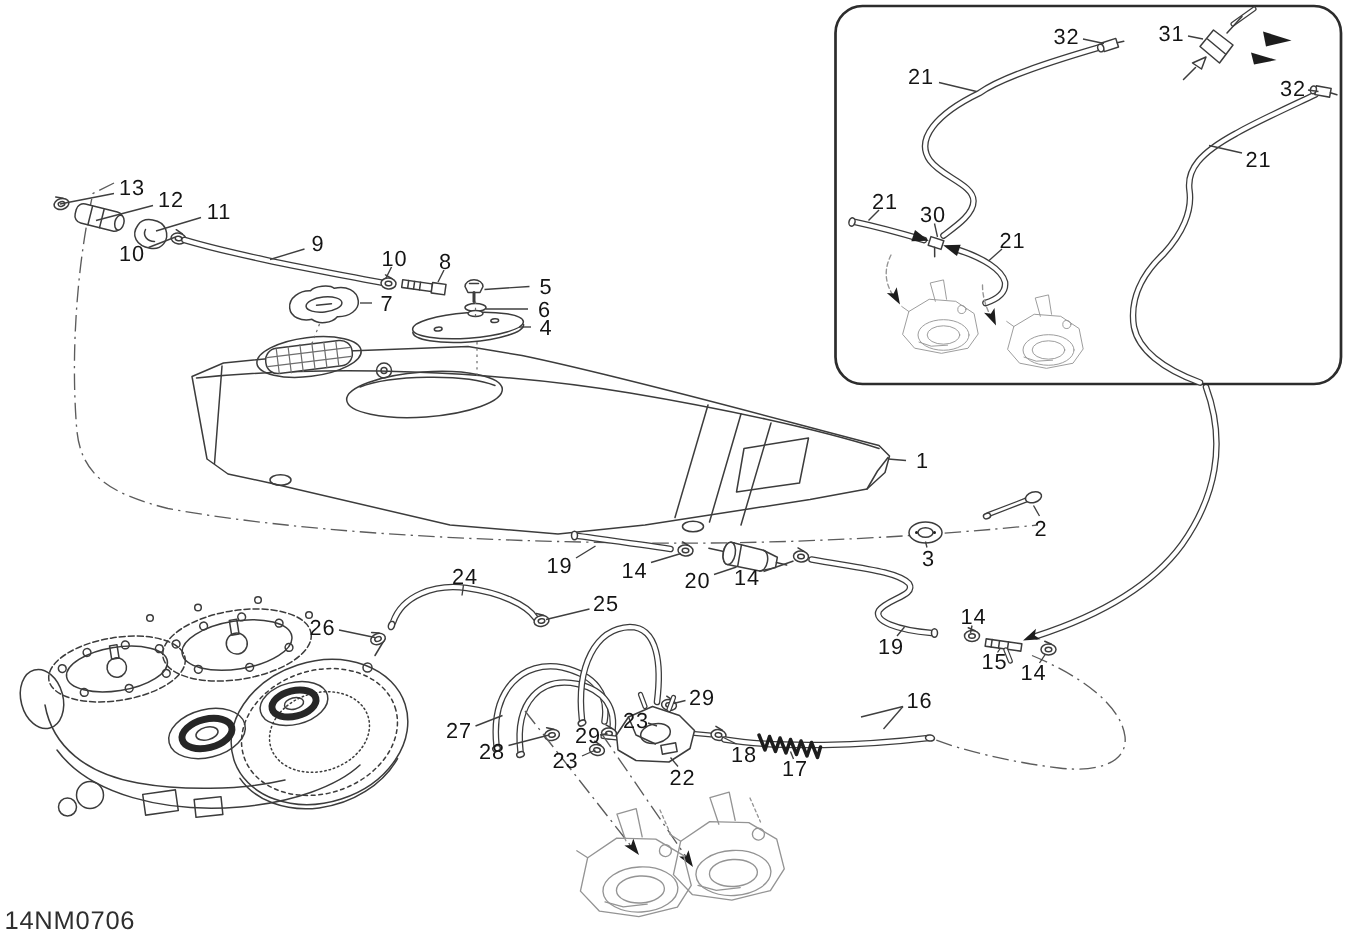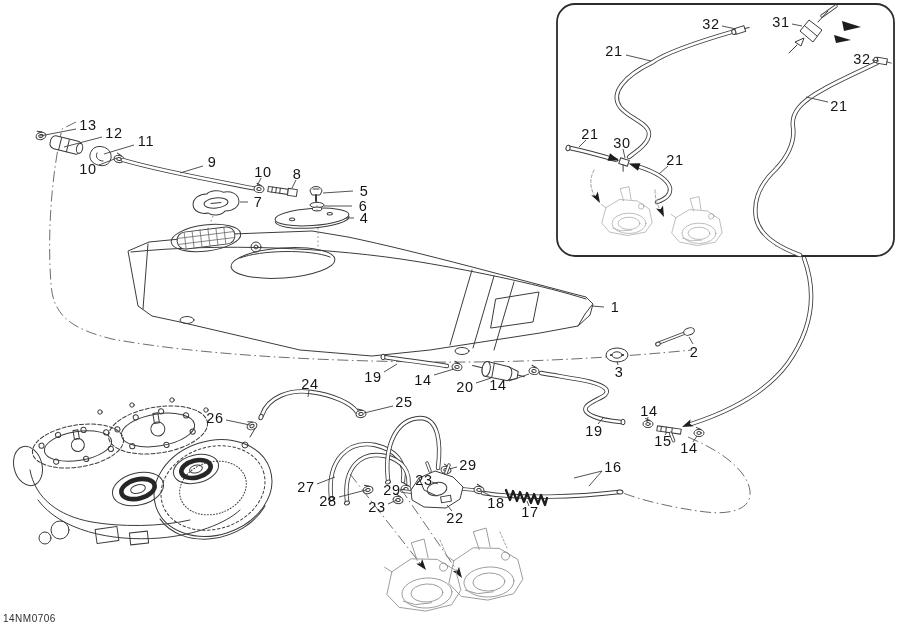--- a/index.html
+++ b/index.html
@@ -1,18 +1,18 @@
 <!DOCTYPE html>
 <html><head>
 <meta charset="utf-8">
 <style>
   html,body{margin:0;padding:0;background:#fff;}
   .stage{position:relative;width:900px;height:627px;background:#ffffff;overflow:hidden;
          font-family:"Liberation Sans",sans-serif;}
-  .footer-code{position:absolute;left:3px;bottom:3px;font-size:10px;letter-spacing:.5px;
+  .footer-code{position:absolute;left:3px;bottom:3px;font-size:17px;letter-spacing:.5px;
                color:#2f2f2f;font-family:"Liberation Sans",sans-serif;}
   svg{display:block;}
   .ln{fill:none;stroke:#3c3c3c;stroke-width:1;stroke-linecap:round;stroke-linejoin:round;}
   .lnw{fill:#ffffff;stroke:#3c3c3c;stroke-width:1;stroke-linejoin:round;}
   .lt{fill:none;stroke:#6e6e6e;stroke-width:.8;stroke-linecap:round;}
   .faint{fill:none;stroke:#949494;stroke-width:.9;stroke-linecap:round;stroke-linejoin:round;}
   .tube{fill:none;stroke:#3c3c3c;stroke-width:4.4;stroke-linecap:round;}
   .tubeIn{fill:none;stroke:#ffffff;stroke-width:2.7;stroke-linecap:round;}
   .tube3{fill:none;stroke:#3c3c3c;stroke-width:3.4;stroke-linecap:round;}
   .tube3In{fill:none;stroke:#ffffff;stroke-width:1.8;stroke-linecap:round;}

